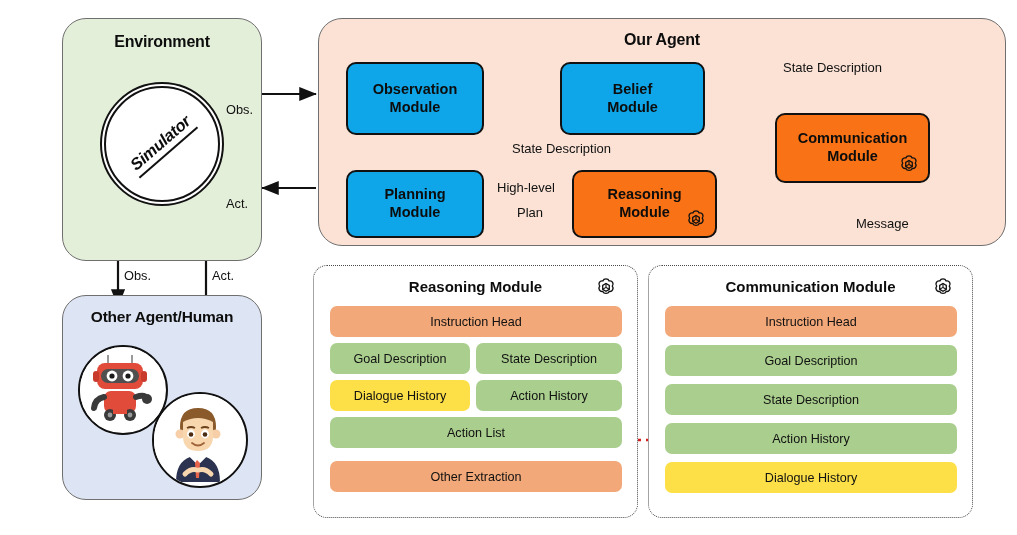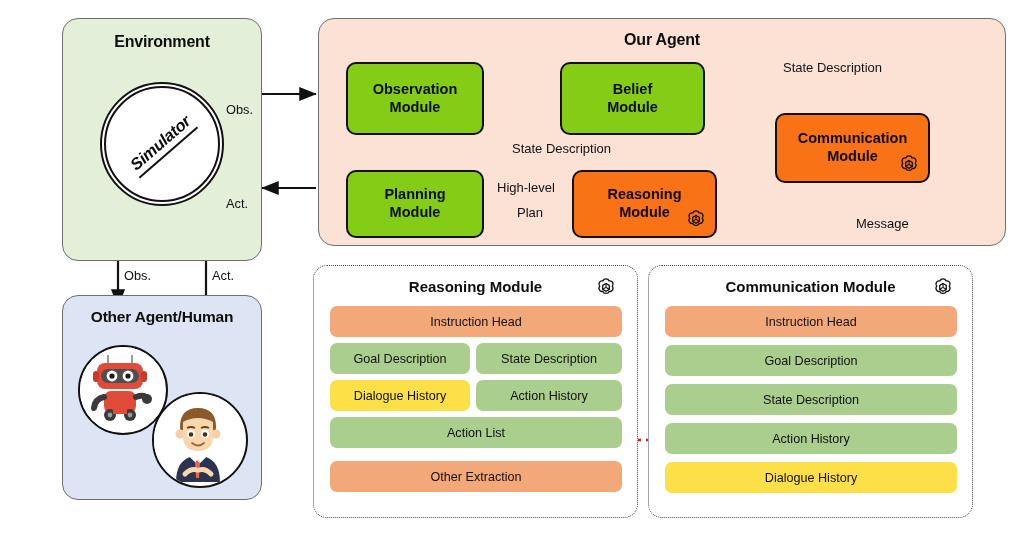--- a/index.html
+++ b/index.html
@@ -4,21 +4,21 @@
 <style>
   html,body{margin:0;padding:0;background:#ffffff;}
   body{
     width:1017px;height:535px;position:relative;overflow:hidden;
     font-family:"Liberation Sans", sans-serif;
     color:#111;
   }
   .stage{position:absolute;left:0;top:0;width:1017px;height:535px;}
 
   
-  .panel{position:absolute;box-sizing:border-box;border:1.5px solid #6f6f6f;border-radius:16px;}
+  .panel{position:absolute;box-sizing:border-box;border:1.5px solid #6f6f6f;border-radius:24px;}
   .panel-title{
     position:absolute;left:0;right:0;text-align:center;
     font-weight:bold;font-size:15px;letter-spacing:-0.2px;color:#0d0d0d;
   }
 
   
   #environment{left:62px;top:18px;width:200px;height:243px;background:#e4efda;}
   #environment .panel-title{top:14px;font-size:16px;}
 
   
@@ -34,21 +34,21 @@
   #reasoning-panel{left:313px;top:265px;width:325px;height:253px;}
   #communication-panel{left:648px;top:265px;width:325px;height:253px;}
   .dotpanel .sub-title{
     position:absolute;top:12px;left:0;right:0;text-align:center;
     font-weight:bold;font-size:15px;color:#0d0d0d;
   }
 
   
   .modbox{
     position:absolute;box-sizing:border-box;
-    border:2px solid #111;border-radius:10px;background:#84cc16;
+    border:2px solid #111;border-radius:10px;background:#0ea5e9;
     display:flex;align-items:center;justify-content:center;
     text-align:center;font-weight:bold;font-size:14.5px;line-height:1.22;color:#0d0d0d;
   }
   .modbox.yellow{background:#f97316;}
   #observation-module{left:346px;top:62px;width:138px;height:73px;}
   #belief-module{left:560px;top:62px;width:145px;height:73px;}
   #communication-module-box{left:775px;top:113px;width:155px;height:70px;}
   #planning-module{left:346px;top:170px;width:138px;height:68px;}
   #reasoning-module-box{left:572px;top:170px;width:145px;height:68px;}
   .modbox .lbl{display:block;}

